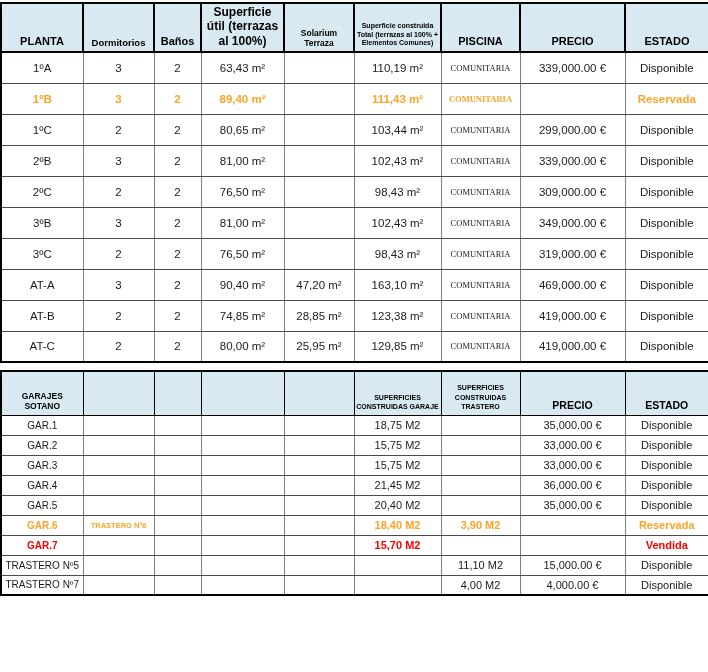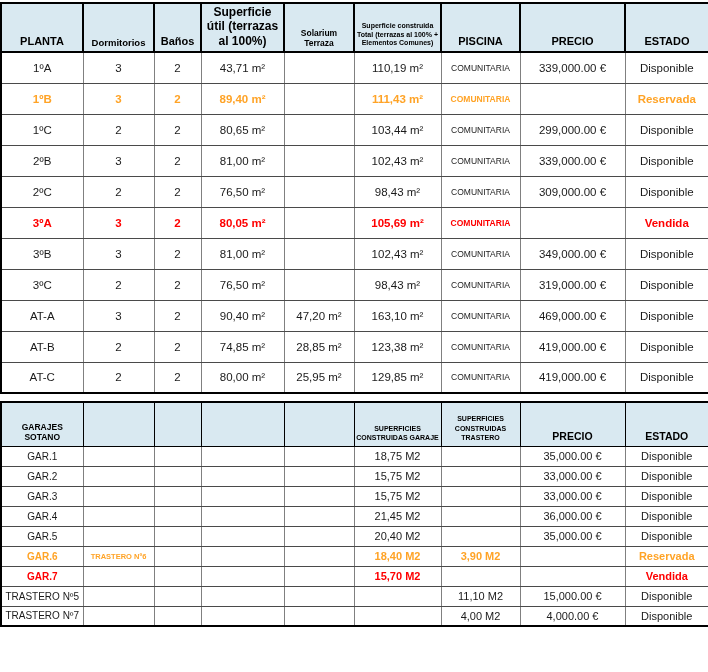--- a/index.html
+++ b/index.html
@@ -23,21 +23,21 @@
   .t1 th{border:2px solid #000;font-size:11px;}
   .t1 th:nth-child(2){font-size:9.5px;}
   .t1 th:nth-child(4){font-size:12px;}
   .t1 th:nth-child(5){font-size:8.5px;}
   .t1 th:nth-child(6){font-size:7px;line-height:1.25;}
   .t1 thead tr{height:29px;}
   .t1 tbody tr{height:31px;}
   .t1 td{border-left:1px solid var(--v-border);border-right:1px solid var(--v-border);
          border-top:1px solid var(--h-border);border-bottom:1px solid var(--h-border);
          font-size:11.5px;}
-  .t1 td:nth-child(7){font-size:8.5px;}
+  .t1 td:nth-child(7){font-size:8.5px;font-family:Liberation Serif, serif;}
 
   
   .t2{margin-top:7px;border:2px solid #000;}
   .t2 th{border:1px solid #000;font-size:10.5px;}
   .t2 th:nth-child(1){font-size:8.5px;}
   .t2 th:nth-child(6),.t2 th:nth-child(7){font-size:7px;line-height:1.35;}
   .t2 thead tr{height:44px;}
   .t2 tbody tr{height:20px;}
   .t2 td{border-left:1px solid var(--v-border);border-right:1px solid var(--v-border);
          border-top:1px solid var(--h-border);border-bottom:1px solid var(--h-border);
@@ -75,21 +75,21 @@
         <th>PISCINA</th>
         <th>PRECIO</th>
         <th>ESTADO</th>
       </tr>
     </thead>
   <tbody>
       <tr class="disponible">
         <td>1ºA</td>
         <td>3</td>
         <td>2</td>
-        <td>43,71 m²</td>
+        <td>63,43 m²</td>
         <td></td>
         <td>110,19 m²</td>
         <td>COMUNITARIA</td>
         <td>339,000.00 €</td>
         <td>Disponible</td>
       </tr>
       <tr class="reservada">
         <td>1ºB</td>
         <td>3</td>
         <td>2</td>
@@ -125,31 +125,20 @@
       <tr class="disponible">
         <td>2ºC</td>
         <td>2</td>
         <td>2</td>
         <td>76,50 m²</td>
         <td></td>
         <td>98,43 m²</td>
         <td>COMUNITARIA</td>
         <td>309,000.00 €</td>
         <td>Disponible</td>
-      </tr>
-      <tr class="vendida">
-        <td>3ºA</td>
-        <td>3</td>
-        <td>2</td>
-        <td>80,05 m²</td>
-        <td></td>
-        <td>105,69 m²</td>
-        <td>COMUNITARIA</td>
-        <td></td>
-        <td>Vendida</td>
       </tr>
       <tr class="disponible">
         <td>3ºB</td>
         <td>3</td>
         <td>2</td>
         <td>81,00 m²</td>
         <td></td>
         <td>102,43 m²</td>
         <td>COMUNITARIA</td>
         <td>349,000.00 €</td>

